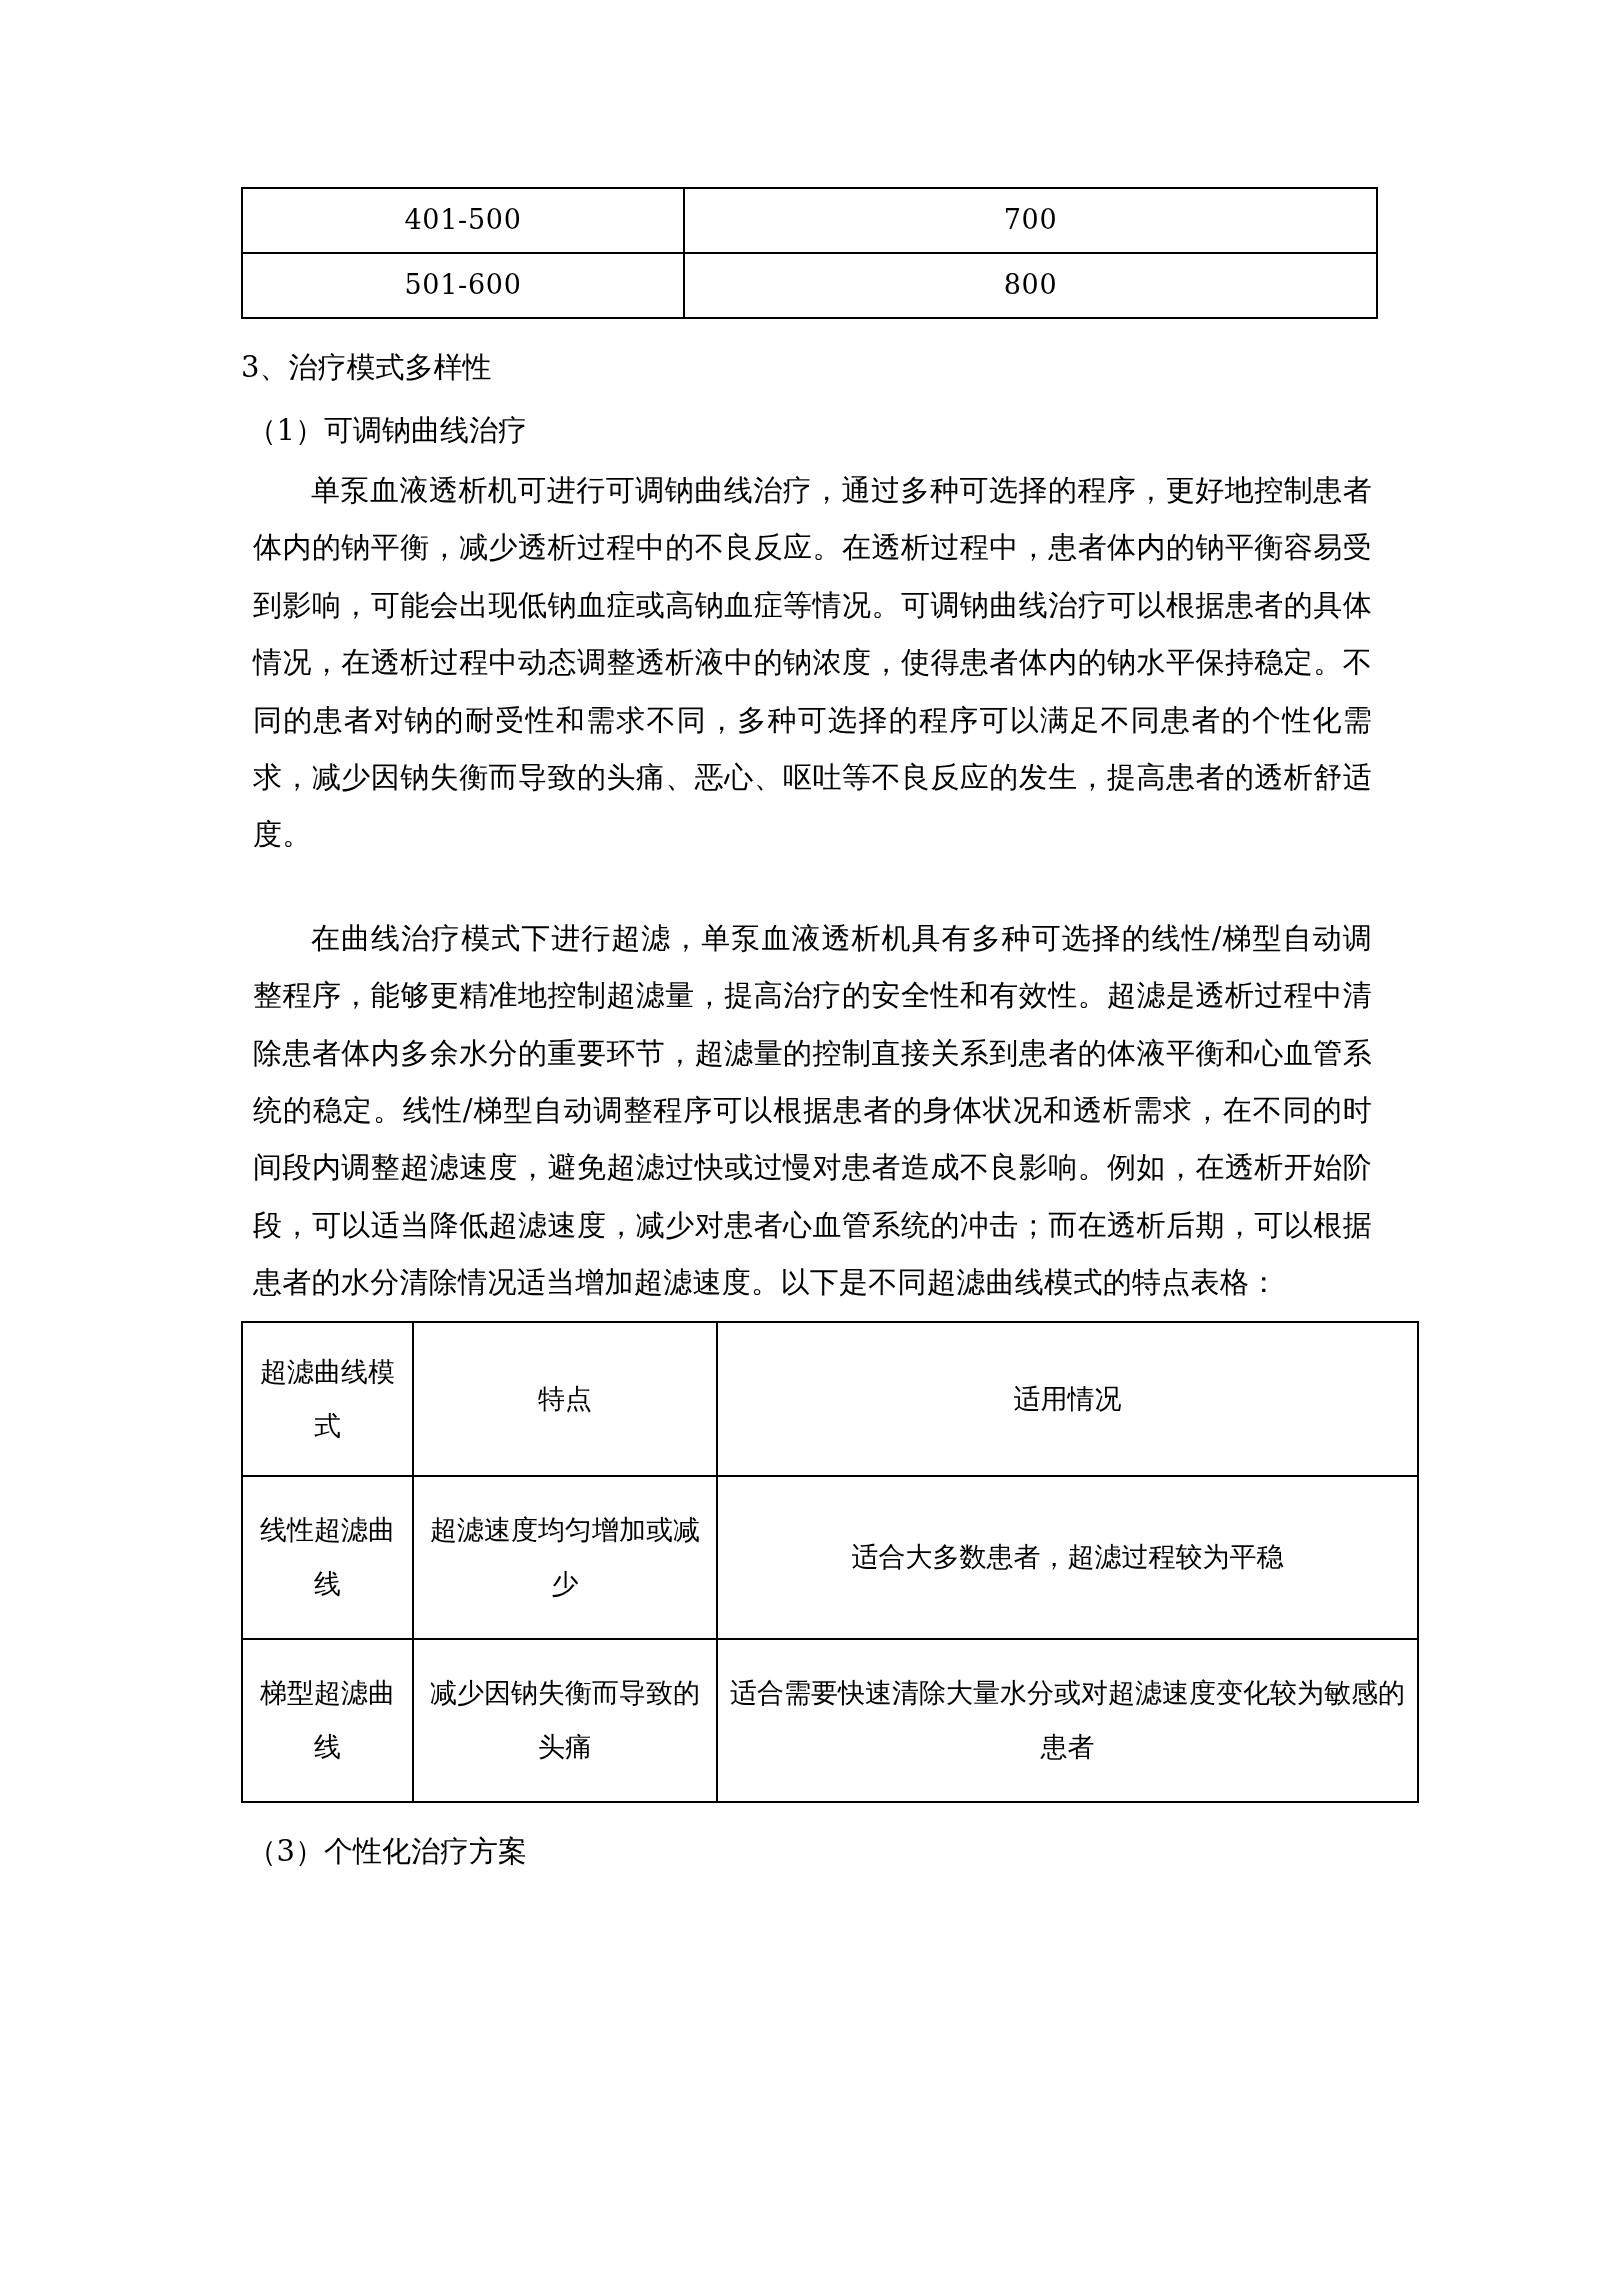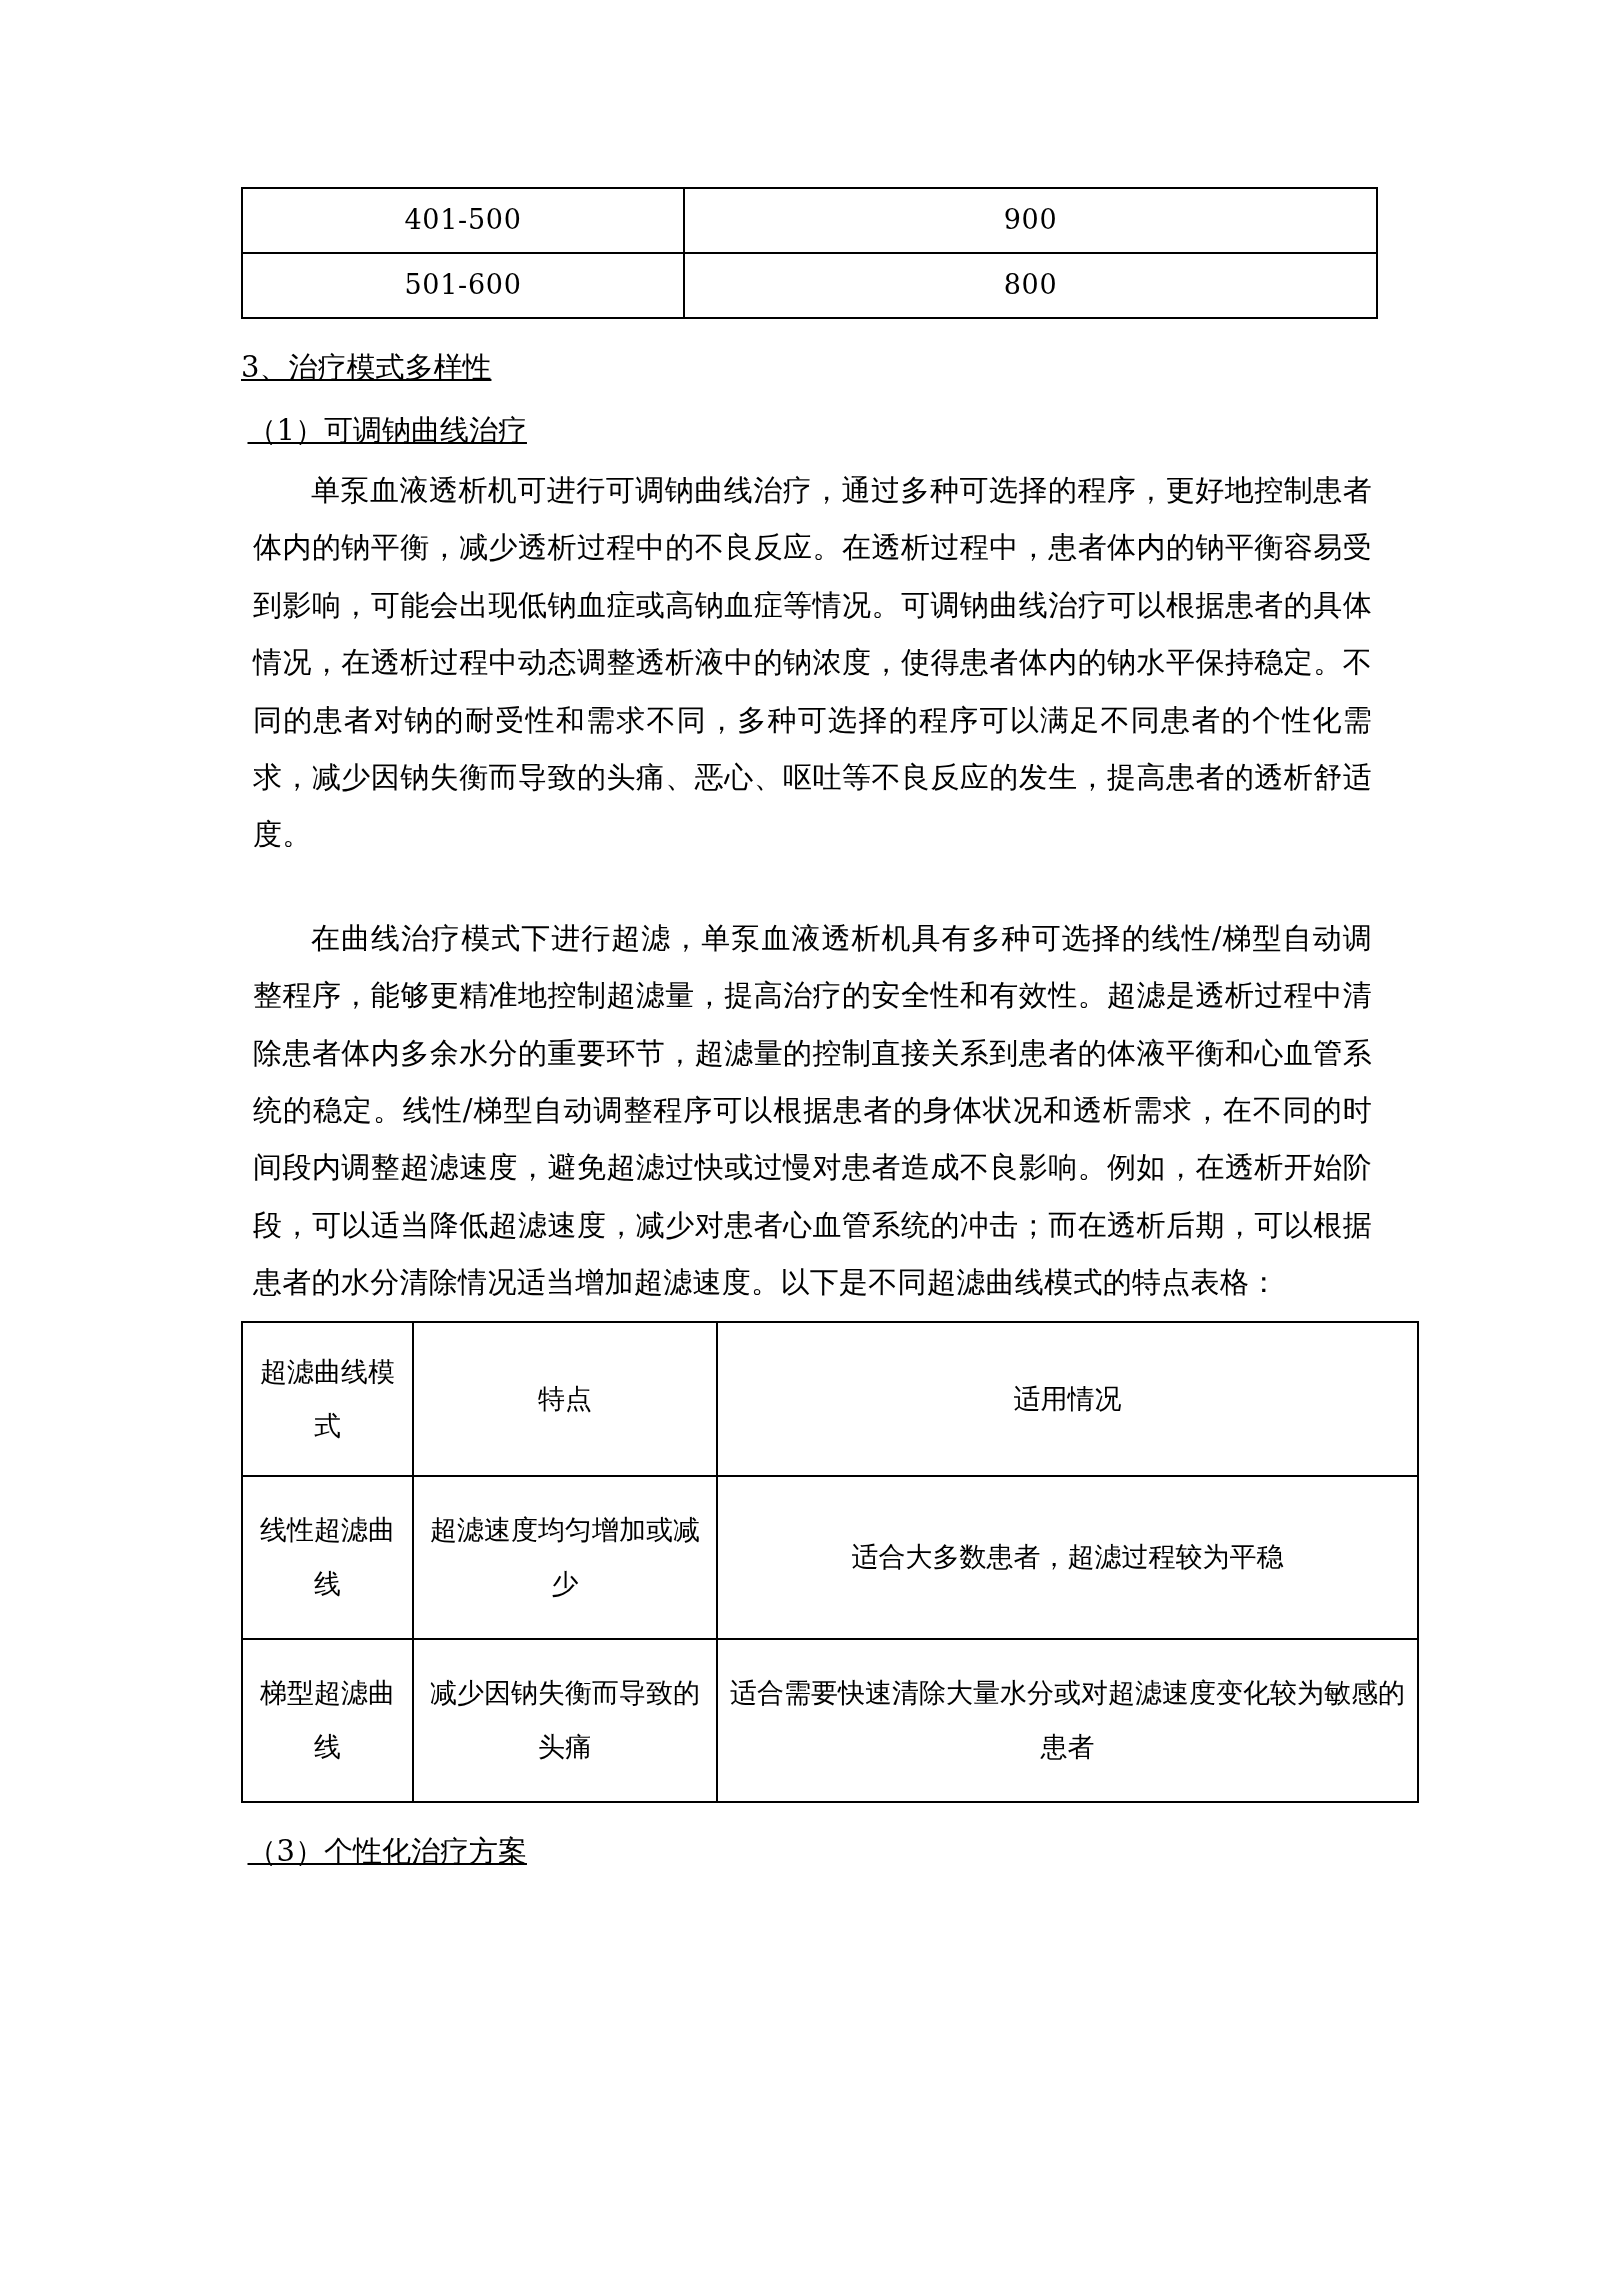--- a/index.html
+++ b/index.html
@@ -67,21 +67,20 @@
   .table-uf .row-head td { height: 131px; }
   .table-uf .row-body td { height: 140px; }
 
   
   .heading {
     font-size: 29px;
     line-height: 1.0;
     margin: 0;
     padding: 0;
     white-space: nowrap;
-    text-decoration: underline;
   }
   .h-section {
     margin-top: 34px;
     margin-bottom: 0;
     padding-left: 0px;
   }
   .h-sub {
     margin-top: 34px;
     margin-bottom: 0;
     padding-left: 6.5px;
@@ -103,21 +102,21 @@
 
 <div class="page">
   <div class="content">
 
     <div class="spacer-top"></div>
 
     <table class="doc-table table-top">
       <tbody>
         <tr>
           <td class="col-range cell-num">401-500</td>
-          <td class="col-value cell-num">900</td>
+          <td class="col-value cell-num">700</td>
         </tr>
         <tr>
           <td class="col-range cell-num">501-600</td>
           <td class="col-value cell-num">800</td>
         </tr>
       </tbody>
     </table>
 
     <p class="heading h-section">3、治疗模式多样性</p>
 

